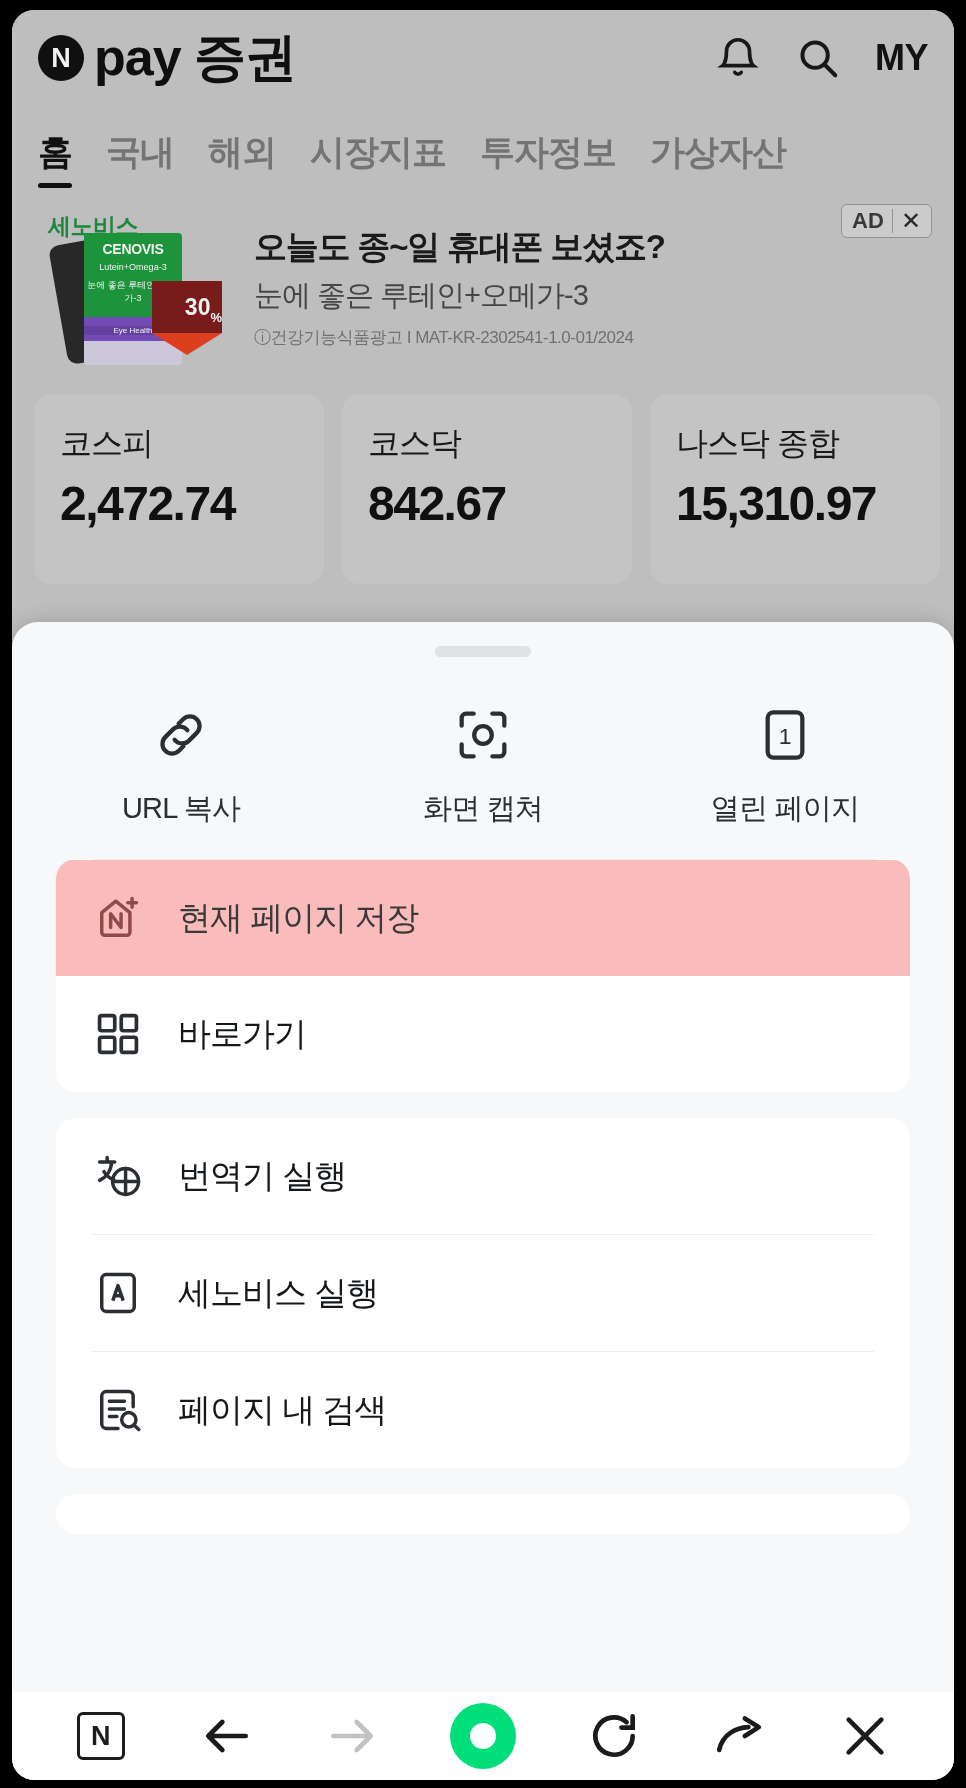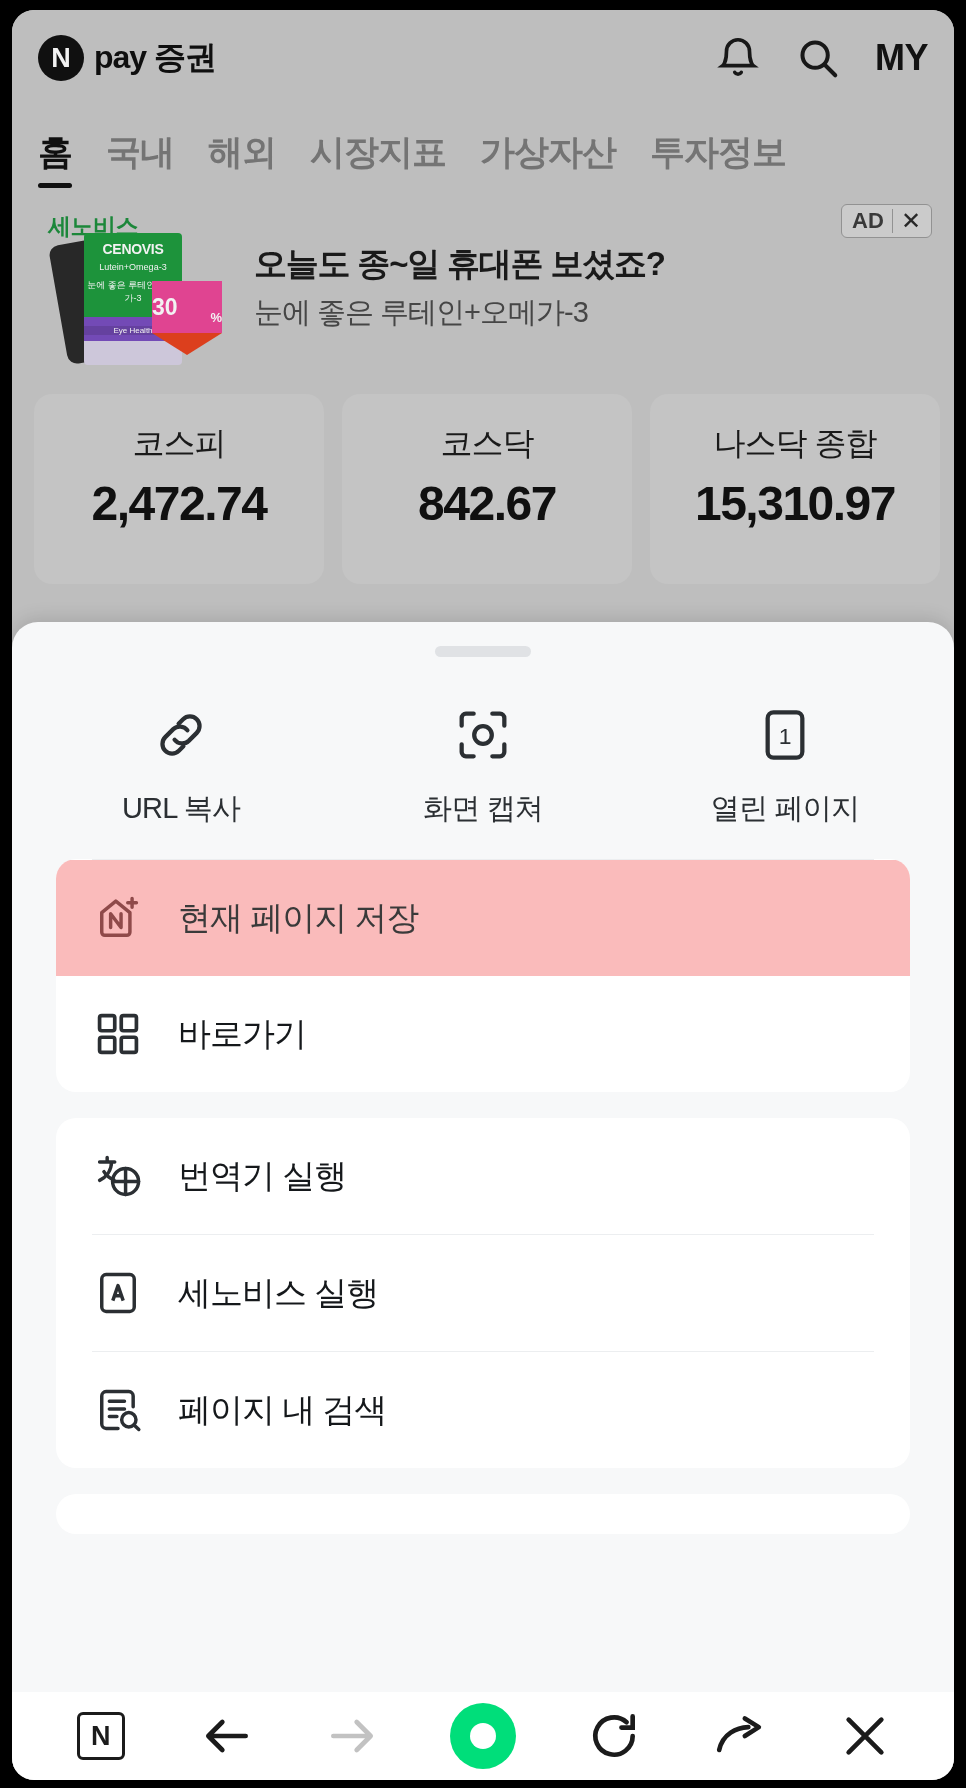--- a/index.html
+++ b/index.html
@@ -34,21 +34,21 @@
     padding:0 26px;
   }
   .logo { display:flex; align-items:center; gap:10px; }
   .logo-mark {
     width:46px; height:46px; border-radius:50%;
     background:#111; color:#fff;
     display:flex; align-items:center; justify-content:center;
     font-weight:bold; font-size:27px; line-height:1;
   }
   .logo-text {
-    font-size:32px; font-weight:bold; color:#101010; letter-spacing:-1px;
+    font-size:52px; font-weight:bold; color:#101010; letter-spacing:-1px;
   }
   .header-actions {
     margin-left:auto; display:flex; align-items:center; gap:34px;
   }
   .hicon { width:46px; height:46px; color:#1a1a1a; }
   .my-label { font-size:36px; font-weight:bold; color:#141414; letter-spacing:-0.5px; }
 
   .nav-tabs {
     display:flex; align-items:flex-end; gap:34px;
     padding:0 26px; height:82px;
@@ -86,23 +86,23 @@
     position:absolute; left:50px; top:26px;
     width:98px; height:132px; border-radius:4px;
     background:linear-gradient(#1f9b3f 0 64%, #7a4fc0 64% 82%, #d9d2e6 82% 100%);
     overflow:hidden;
   }
   .ad-box-ttl { color:#fff; font-size:14px; font-weight:bold; text-align:center; margin-top:8px; letter-spacing:-0.3px;}
   .ad-box-sub { color:#fff; font-size:9px; text-align:center; margin-top:4px; line-height:1.5; }
   .ad-box-eye { color:#fff; font-size:8px; text-align:center; margin-top:20px; background:rgba(0,0,0,.12); }
   .ad-badge {
     position:absolute; right:12px; top:74px;
-    width:70px; height:52px; background:#ec4899; color:#fff;
+    width:70px; height:52px; background:#7f1d1d; color:#fff;
     font-size:23px; font-weight:bold;
-    display:flex; align-items:center; justify-content:space-between;
+    display:flex; align-items:center; justify-content:flex-end;
   }
   .ad-badge::after {
     content:""; position:absolute; top:52px; left:0;
     border-left:35px solid transparent; border-right:35px solid transparent;
     border-top:22px solid #e8431f;
   }
   .ad-badge span { font-size:13px; align-self:flex-end; margin-bottom:8px;}
   .ad-copy { flex:1; padding-left:6px; }
   .ad-t1 { font-size:33px; font-weight:bold; color:#1c1c1c; letter-spacing:-1.2px; }
   .ad-t2 { font-size:29px; color:#4a4a4a; letter-spacing:-1px; margin-top:6px; }
@@ -111,21 +111,21 @@
     position:absolute; right:0; top:2px;
     display:flex; align-items:center; gap:8px;
     border:1px solid #9a9a9a; border-radius:6px;
     padding:3px 10px; background:rgba(255,255,255,.25);
   }
   .ad-mark-txt { font-size:22px; color:#3d3d3d; font-weight:bold; }
   .ad-mark-sep { width:1px; height:24px; background:#9a9a9a; }
   .ad-mark-x { font-size:24px; color:#2b2b2b; line-height:1; }
 
   
-  .idx-row { display:flex; gap:18px; padding:22px 22px 0 22px;text-align:center; }
+  .idx-row { display:flex; gap:18px; padding:22px 22px 0 22px; }
   .idx-card {
     flex:1 0 290px; min-width:290px; height:190px;
     background:#cfcfcf; border-radius:18px;
     padding:28px 26px;
   }
   .idx-name { font-size:32px; color:#1c1c1c; letter-spacing:-1px; }
   .idx-val { font-size:48px; font-weight:bold; color:#111; margin-top:10px; letter-spacing:-1.5px; }
 
   .dim {
     position:absolute; inset:0; background:rgba(0,0,0,0.05);
@@ -219,42 +219,43 @@
           </span>
           <span class="my-label">MY</span>
         </div>
       </div>
 
       <div class="nav-tabs">
         <div class="nav-tab active">홈</div>
         <div class="nav-tab">국내</div>
         <div class="nav-tab">해외</div>
         <div class="nav-tab">시장지표</div>
+        <div class="nav-tab">투자정보</div>
         <div class="nav-tab">가상자산</div>
-        <div class="nav-tab">투자정보</div>
       </div>
 
       <div class="ad">
         <div class="ad-thumb">
           <div class="ad-brand">세노비스</div>
           <div class="ad-phone"></div>
           <div class="ad-box">
             <div class="ad-box-ttl">CENOVIS</div>
             <div class="ad-box-sub">Lutein+Omega-3</div>
             <div class="ad-box-sub">눈에 좋은 루테인+오메가-3</div>
             <div class="ad-box-eye">Eye Health</div>
           </div>
           <div class="ad-badge">
             <em style="font-style:normal">30</em>
               <span>%</span>
           </div>
         </div>
         <div class="ad-copy">
           <div class="ad-t1">오늘도 종~일 휴대폰 보셨죠?</div>
           <div class="ad-t2">눈에 좋은 루테인+오메가-3</div>
+          <div class="ad-t3">ⓘ건강기능식품광고 I MAT-KR-2302541-1.0-01/2024</div>
         </div>
         <div class="ad-mark">
           <span class="ad-mark-txt">AD</span>
           <span class="ad-mark-sep"></span>
           <span class="ad-mark-x">✕</span>
         </div>
       </div>
 
       <div class="idx-row">
         <div class="idx-card">

